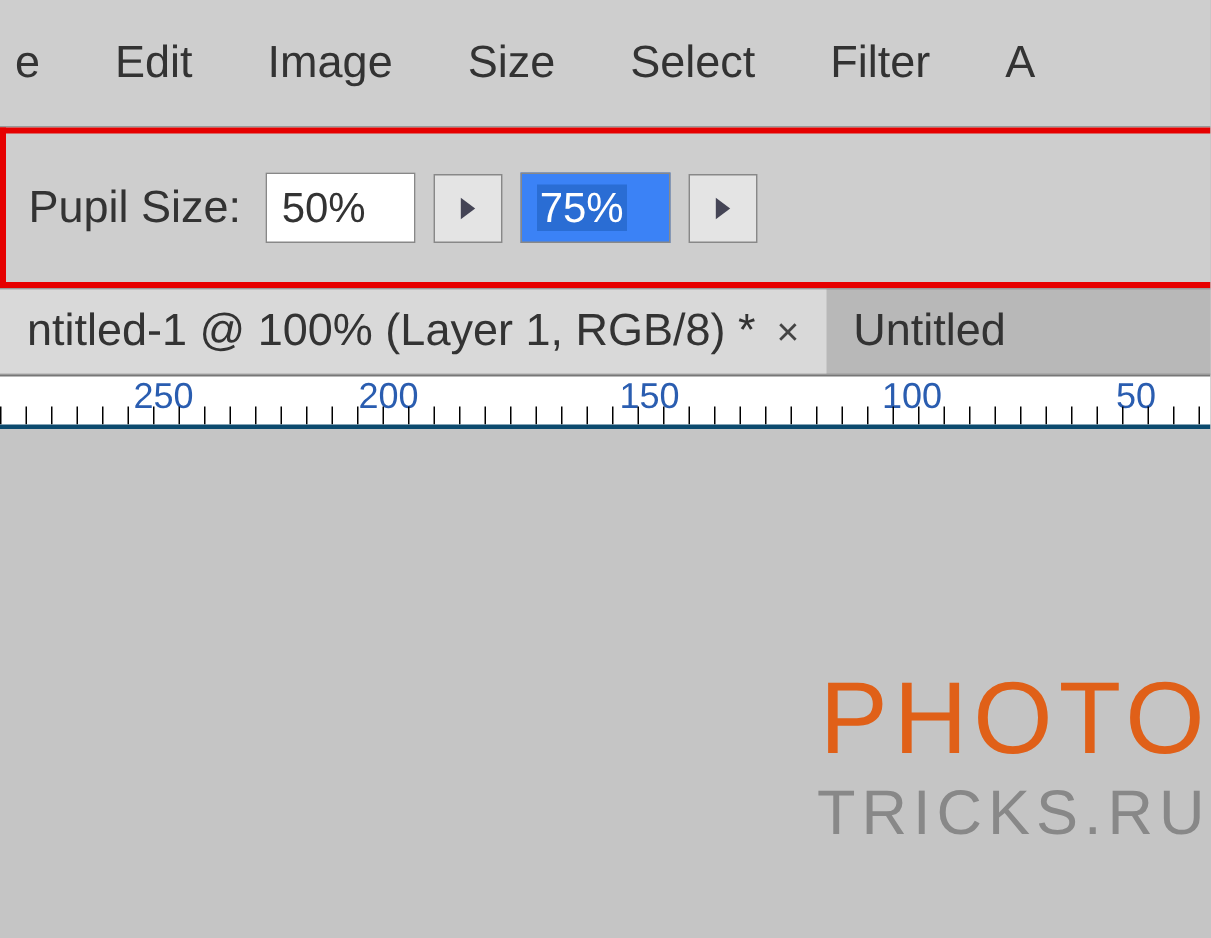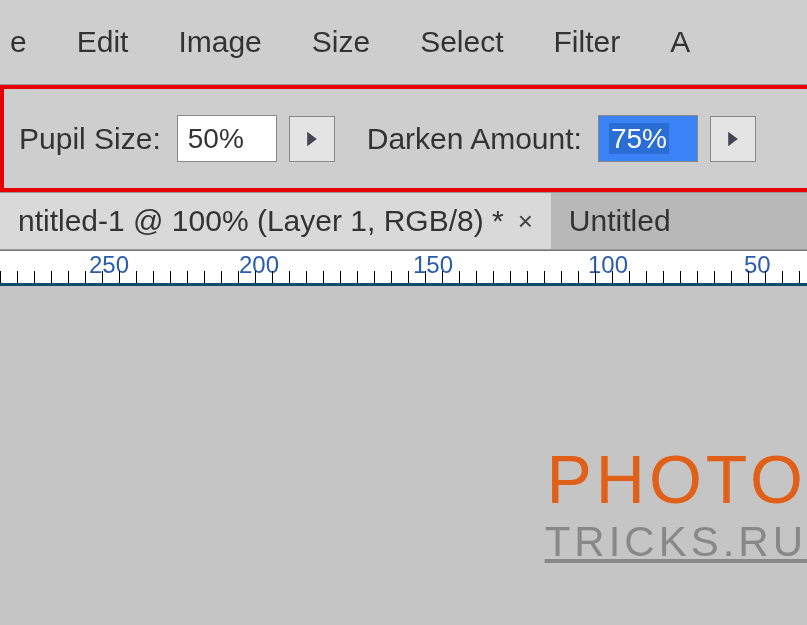--- a/index.html
+++ b/index.html
@@ -124,21 +124,20 @@
       font-size: 68px;
       font-weight: 300;
       color: #e06018;
       letter-spacing: 4px;
     }
     .watermark .line2 {
       font-size: 42px;
       color: #888;
       letter-spacing: 4px;
       font-weight: 300;
-      text-decoration: underline;
     }
   </style>
 </head>
 <body>
 
 <div class="menubar">
   <span>e</span>
   <span>Edit</span>
   <span>Image</span>
   <span>Size</span>
@@ -148,21 +147,20 @@
 </div>
 
 <div class="options-bar">
   <span class="label">Pupil Size:</span>
   <div class="val-box">50%</div>
   <div class="flyout">
     <svg viewBox="0 0 10 14">
         <path d="M1 1 L9 7 L1 13 Z" fill="#445"></path>
       </svg>
   </div>
-  <span class="label" style="margin-left:20px">Darken Amount:</span>
   <div class="val-box selected"><span class="inner">75%</span></div>
   <div class="flyout">
     <svg viewBox="0 0 10 14">
         <path d="M1 1 L9 7 L1 13 Z" fill="#445"></path>
       </svg>
   </div>
 </div>
 
 <div class="tabbar">
   <div class="tab active">

